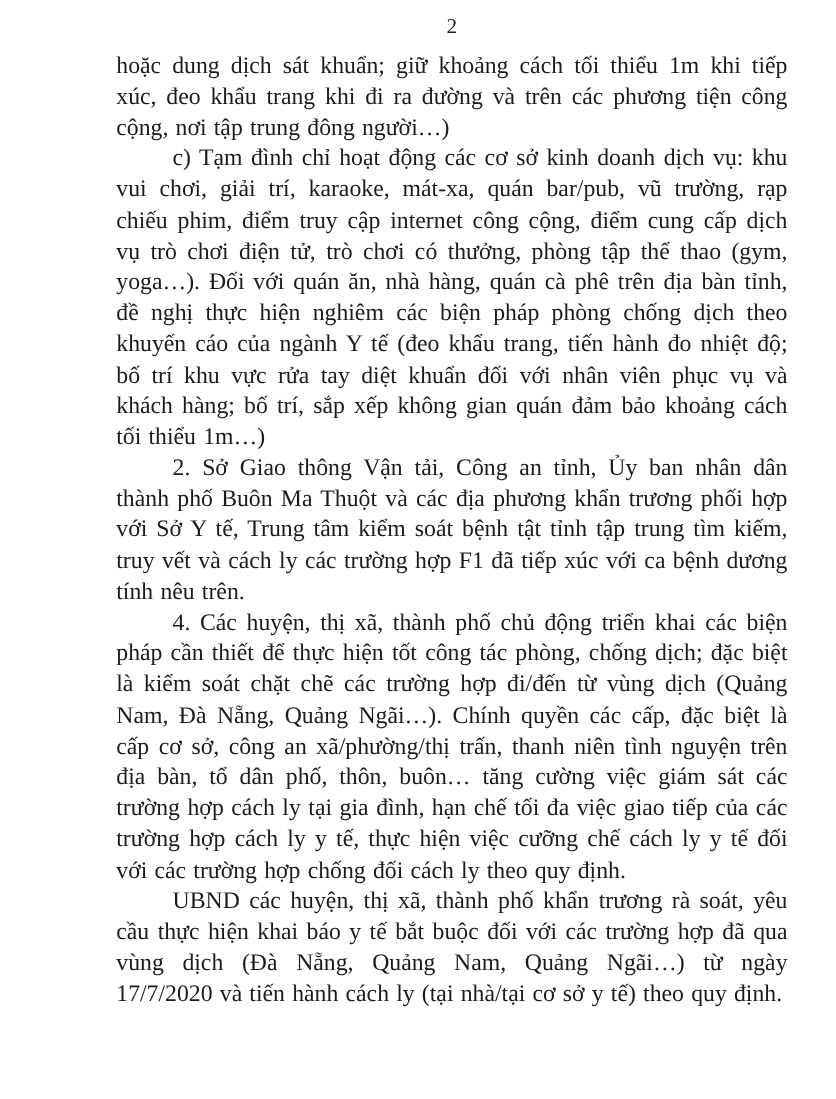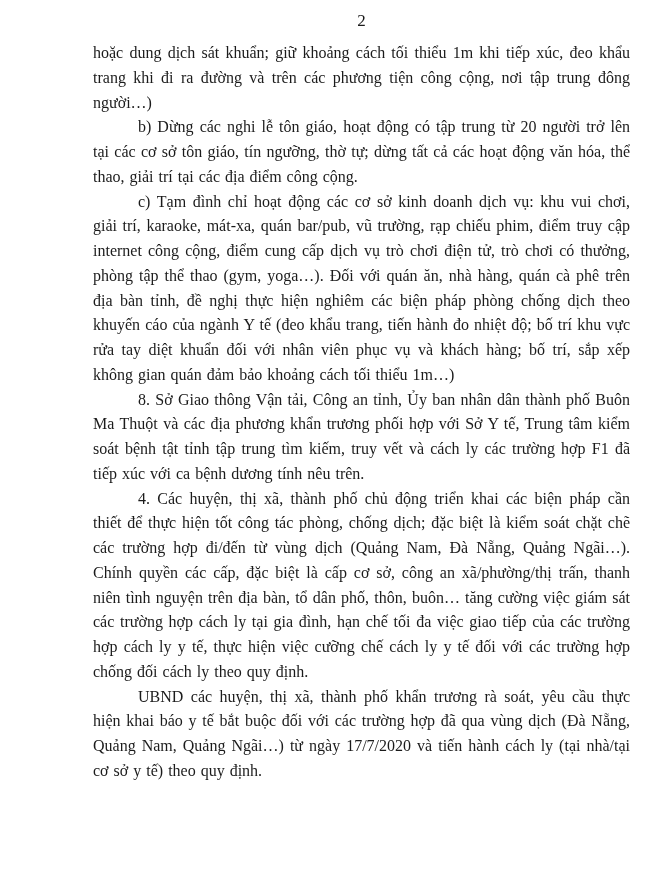--- a/index.html
+++ b/index.html
@@ -27,36 +27,35 @@
     line-height: 22px;
   }
   .content {
     position: absolute;
     top: 41px;
     left: 93px;
     width: 537px;
   }
   .para {
     margin: 0;
-    font-size: 16px;
+    font-size: 19px;
     line-height: 24.75px;
     text-align: justify;
     word-spacing: 1px;
   }
   .para.indent {
     text-indent: 45px;
   }
 </style>
 </head>
 <body>
 
 <div class="page">
   <div class="page-number">2</div>
 
   <div class="content">
     <p class="para">hoặc dung dịch sát khuẩn; giữ khoảng cách tối thiểu 1m khi tiếp xúc, đeo khẩu trang khi đi ra đường và trên các phương tiện công cộng, nơi tập trung đông người…)</p>
-    <p class="para indent">b) Dừng các nghi lễ tôn giáo, hoạt động có tập trung từ 20 người trở lên tại các cơ sở tôn giáo, tín ngưỡng, thờ tự; dừng tất cả các hoạt động văn hóa, thể thao, giải trí tại các địa điểm công cộng.</p>
     <p class="para indent">c) Tạm đình chỉ hoạt động các cơ sở kinh doanh dịch vụ: khu vui chơi, giải trí, karaoke, mát-xa, quán bar/pub, vũ trường, rạp chiếu phim, điểm truy cập internet công cộng, điểm cung cấp dịch vụ trò chơi điện tử, trò chơi có thưởng, phòng tập thể thao (gym, yoga…). Đối với quán ăn, nhà hàng, quán cà phê trên địa bàn tỉnh, đề nghị thực hiện nghiêm các biện pháp phòng chống dịch theo khuyến cáo của ngành Y tế (đeo khẩu trang, tiến hành đo nhiệt độ; bố trí khu vực rửa tay diệt khuẩn đối với nhân viên phục vụ và khách hàng; bố trí, sắp xếp không gian quán đảm bảo khoảng cách tối thiểu 1m…)</p>
-    <p class="para indent">8. Sở Giao thông Vận tải, Công an tỉnh, Ủy ban nhân dân thành phố Buôn Ma Thuột và các địa phương khẩn trương phối hợp với Sở Y tế, Trung tâm kiểm soát bệnh tật tỉnh tập trung tìm kiếm, truy vết và cách ly các trường hợp F1 đã tiếp xúc với ca bệnh dương tính nêu trên.</p>
+    <p class="para indent">2. Sở Giao thông Vận tải, Công an tỉnh, Ủy ban nhân dân thành phố Buôn Ma Thuột và các địa phương khẩn trương phối hợp với Sở Y tế, Trung tâm kiểm soát bệnh tật tỉnh tập trung tìm kiếm, truy vết và cách ly các trường hợp F1 đã tiếp xúc với ca bệnh dương tính nêu trên.</p>
     <p class="para indent">4. Các huyện, thị xã, thành phố chủ động triển khai các biện pháp cần thiết để thực hiện tốt công tác phòng, chống dịch; đặc biệt là kiểm soát chặt chẽ các trường hợp đi/đến từ vùng dịch (Quảng Nam, Đà Nẵng, Quảng Ngãi…). Chính quyền các cấp, đặc biệt là cấp cơ sở, công an xã/phường/thị trấn, thanh niên tình nguyện trên địa bàn, tổ dân phố, thôn, buôn… tăng cường việc giám sát các trường hợp cách ly tại gia đình, hạn chế tối đa việc giao tiếp của các trường hợp cách ly y tế, thực hiện việc cưỡng chế cách ly y tế đối với các trường hợp chống đối cách ly theo quy định.</p>
     <p class="para indent">UBND các huyện, thị xã, thành phố khẩn trương rà soát, yêu cầu thực hiện khai báo y tế bắt buộc đối với các trường hợp đã qua vùng dịch (Đà Nẵng, Quảng Nam, Quảng Ngãi…) từ ngày 17/7/2020 và tiến hành cách ly (tại nhà/tại cơ sở y tế) theo quy định.</p>
   </div>
 </div>
 
 </body></html>

